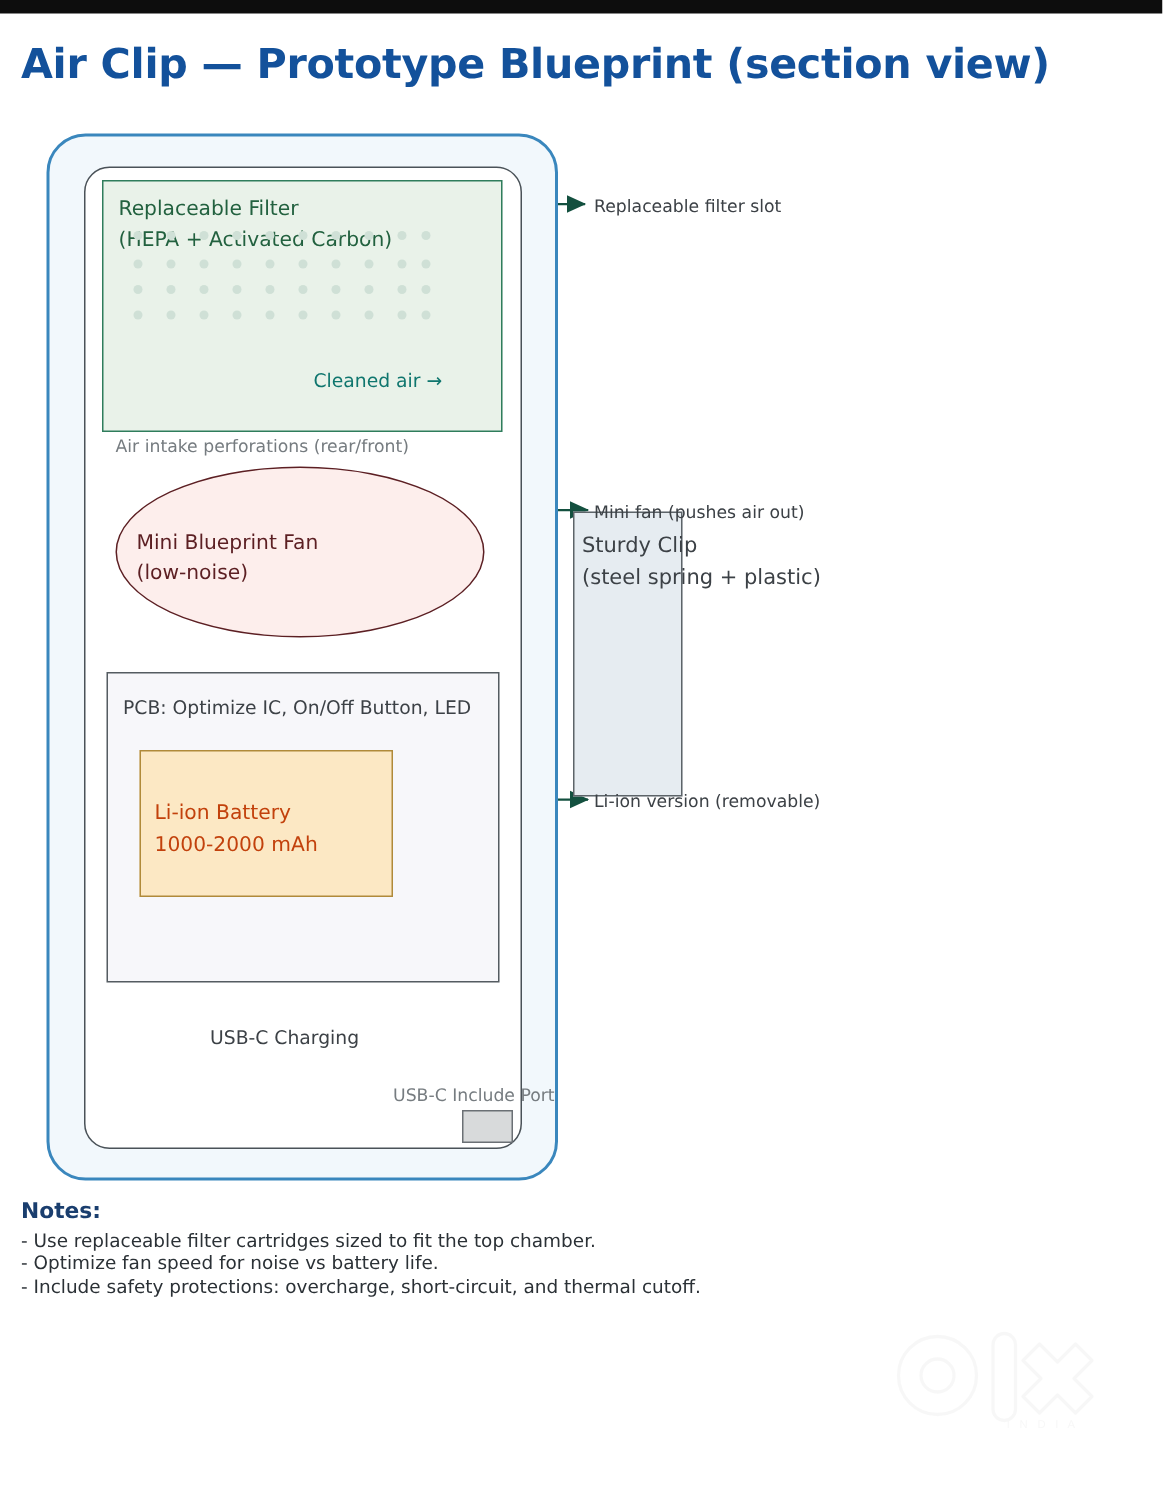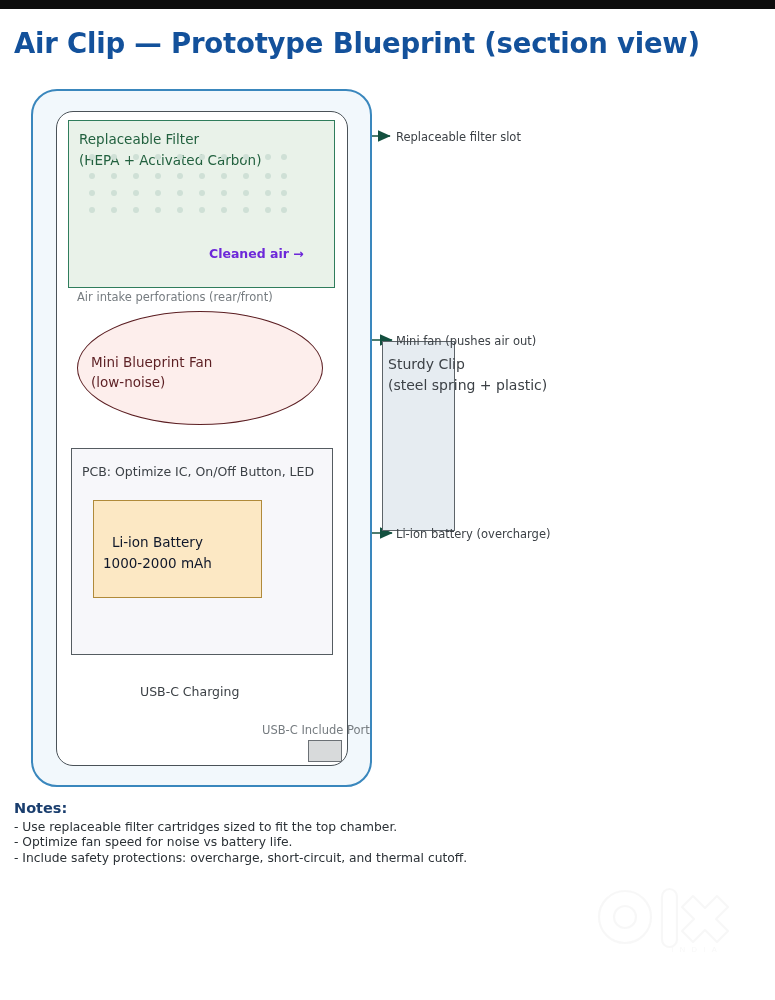--- a/index.html
+++ b/index.html
@@ -79,23 +79,22 @@
   }
   #perforations {
     position: absolute;
     left: 88px; top: 152px;
     width: 200px; height: 62px;
   }
   #cleaned-air {
     position: absolute;
     left: 209px; top: 246px;
     font-size: 12.5px;
-    color: #6d28d9;
-    white-space: nowrap;
-    font-weight: bold;
+    color: #0f766e;
+    white-space: nowrap;
   }
   #intake-label {
     position: absolute;
     left: 77px; top: 290px;
     font-size: 11.5px;
     color: #767c80;
     white-space: nowrap;
   }
 
   
@@ -138,24 +137,23 @@
     left: 93px; top: 500px;
     width: 169px; height: 98px;
     border: 1.5px solid #b08a3a;
     background: #fce8c4;
     box-sizing: border-box;
   }
   #battery-label {
     position: absolute;
     left: 103px; top: 532px;
     font-size: 13.5px;
-    color: #0f172a;
+    color: #c2410c;
     line-height: 1.52;
     white-space: pre;
-    text-align: center;
   }
 
   
   #usbc-label {
     position: absolute;
     left: 140px; top: 684px;
     font-size: 12.5px;
     color: #3c4146;
     white-space: nowrap;
   }
@@ -322,21 +320,21 @@
 <div id="usbc-label">USB-C Charging</div>
 <div id="usbc-port-label">USB-C Include Port</div>
 <div id="usbc-port"></div>
 
 <div id="clip-box"></div>
 <div id="clip-label">Sturdy Clip
 (steel spring + plastic)</div>
 
 <div class="anno-text" id="anno-filter">Replaceable filter slot</div>
 <div class="anno-text" id="anno-fan">Mini fan (pushes air out)</div>
-<div class="anno-text" id="anno-batt">Li-ion battery (overcharge)</div>
+<div class="anno-text" id="anno-batt">Li-ion version (removable)</div>
 
 <div id="notes-head">Notes:</div>
 <div id="notes-list">
   <div>- Use replaceable filter cartridges sized to fit the top chamber.</div>
   <div>- Optimize fan speed for noise vs battery life.</div>
   <div>- Include safety protections: overcharge, short-circuit, and thermal cutoff.</div>
 </div>
 
 <svg id="watermark" viewBox="0 0 160 70">
   <g fill="none" stroke="#f0f0f0" stroke-width="2.2">

